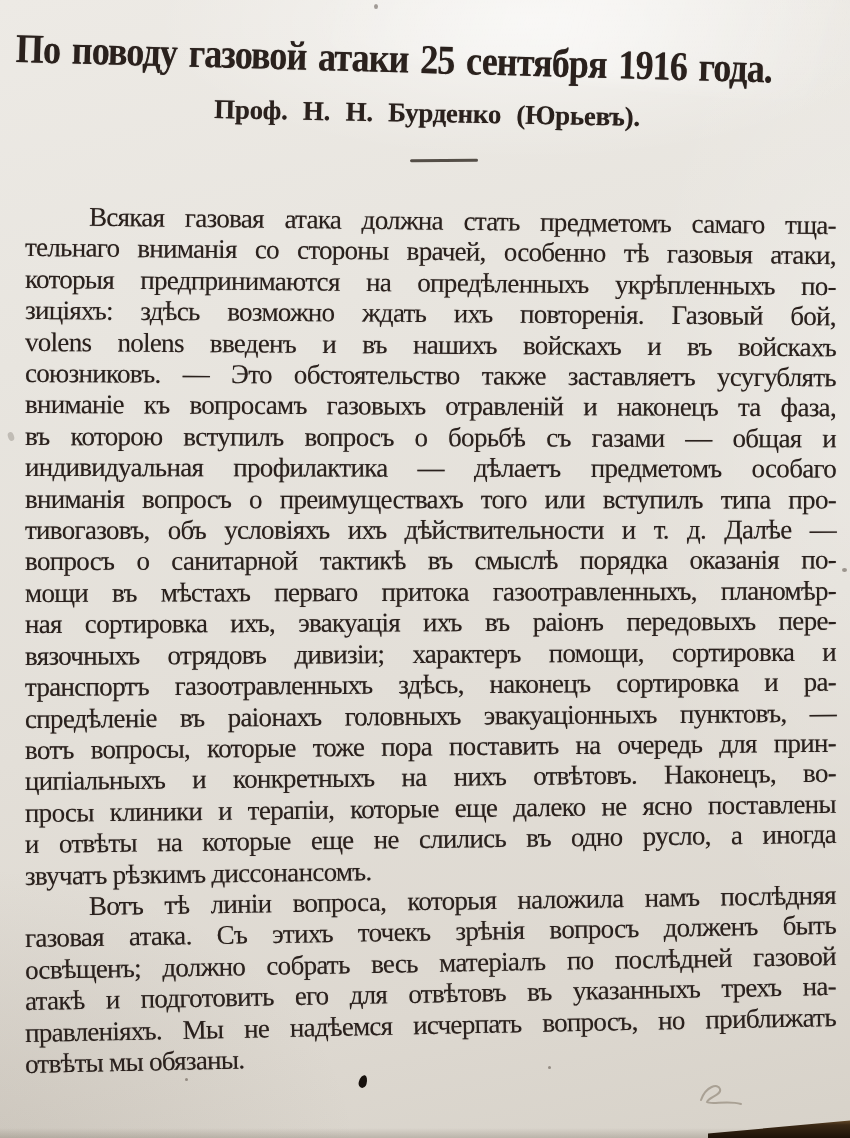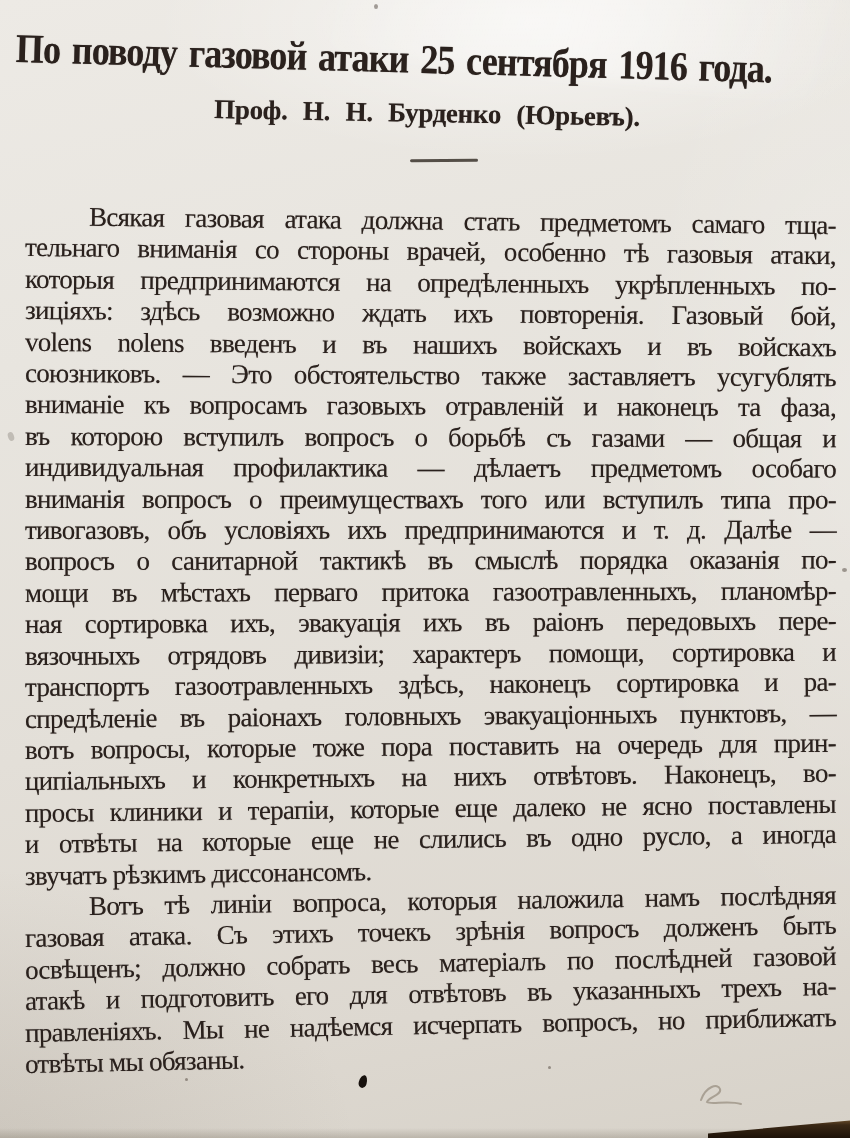--- a/index.html
+++ b/index.html
@@ -133,21 +133,21 @@
         <div class="line indent" style="transform: rotate(0.65deg);">Всякая газовая атака должна стать предметомъ самаго тща-</div>
         <div class="line" style="transform: rotate(0.581deg);">тельнаго вниманія со стороны врачей, особенно тѣ газовыя атаки,</div>
         <div class="line" style="transform: rotate(0.513deg);">которыя предпринимаются на опредѣленныхъ укрѣпленныхъ по-</div>
         <div class="line" style="transform: rotate(0.444deg);">зиціяхъ: здѣсь возможно ждать ихъ повторенія. Газовый бой,</div>
         <div class="line" style="transform: rotate(0.376deg);">volens nolens введенъ и въ нашихъ войскахъ и въ войскахъ</div>
         <div class="line" style="transform: rotate(0.307deg);">союзниковъ. — Это обстоятельство также заставляетъ усугублять</div>
         <div class="line" style="transform: rotate(0.239deg);">вниманіе къ вопросамъ газовыхъ отравленій и наконецъ та фаза,</div>
         <div class="line" style="transform: rotate(0.17deg);">въ которою вступилъ вопросъ о борьбѣ съ газами — общая и</div>
         <div class="line" style="transform: rotate(0.102deg);">индивидуальная профилактика — дѣлаетъ предметомъ особаго</div>
         <div class="line" style="transform: rotate(0.033deg);">вниманія вопросъ о преимуществахъ того или вступилъ типа про-</div>
-        <div class="line" style="transform: rotate(-0.035deg);">тивогазовъ, объ условіяхъ ихъ предпринимаются и т. д. Далѣе —</div>
+        <div class="line" style="transform: rotate(-0.035deg);">тивогазовъ, объ условіяхъ ихъ дѣйствительности и т. д. Далѣе —</div>
         <div class="line" style="transform: rotate(-0.104deg);">вопросъ о санитарной тактикѣ въ смыслѣ порядка оказанія по-</div>
         <div class="line" style="transform: rotate(-0.172deg);">мощи въ мѣстахъ перваго притока газоотравленныхъ, планомѣр-</div>
         <div class="line" style="transform: rotate(-0.241deg);">ная сортировка ихъ, эвакуація ихъ въ раіонъ передовыхъ пере-</div>
         <div class="line" style="transform: rotate(-0.309deg);">вязочныхъ отрядовъ дивизіи; характеръ помощи, сортировка и</div>
         <div class="line" style="transform: rotate(-0.378deg);">транспортъ газоотравленныхъ здѣсь, наконецъ сортировка и ра-</div>
         <div class="line" style="transform: rotate(-0.446deg);">спредѣленіе въ раіонахъ головныхъ эвакуаціонныхъ пунктовъ, —</div>
         <div class="line" style="transform: rotate(-0.515deg);">вотъ вопросы, которые тоже пора поставить на очередь для прин-</div>
         <div class="line" style="transform: rotate(-0.583deg);">ципіальныхъ и конкретныхъ на нихъ отвѣтовъ. Наконецъ, во-</div>
         <div class="line" style="transform: rotate(-0.652deg);">просы клиники и терапіи, которые еще далеко не ясно поставлены</div>
         <div class="line" style="transform: rotate(-0.72deg);">и отвѣты на которые еще не слились въ одно русло, а иногда</div>

